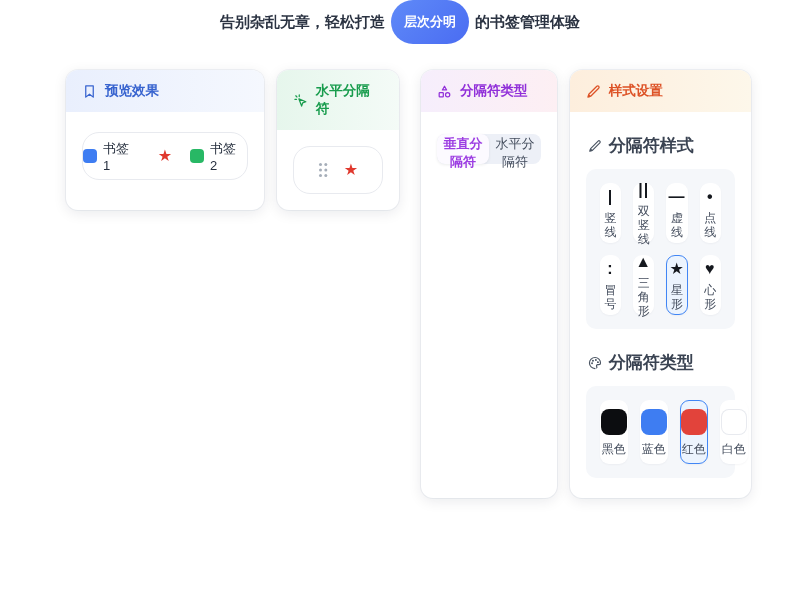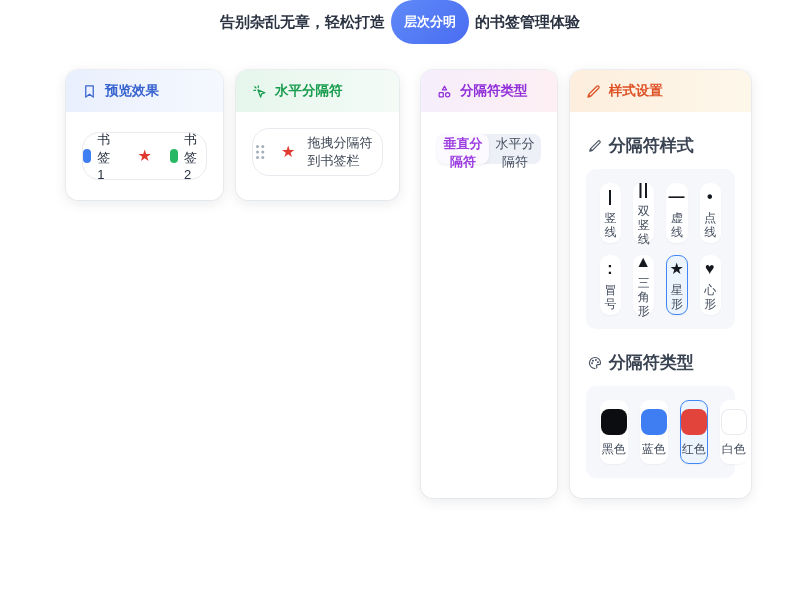--- a/index.html
+++ b/index.html
@@ -100,21 +100,20 @@
             <svg width="14" height="18" viewBox="0 0 14 18" fill="#a6aeb9">
               <circle cx="4.5" cy="3.5" r="1.5"></circle>
                 <circle cx="4.5" cy="9" r="1.5"></circle>
                 <circle cx="4.5" cy="14.5" r="1.5"></circle>
               <circle cx="9.8" cy="3.5" r="1.5"></circle>
                 <circle cx="9.8" cy="9" r="1.5"></circle>
                 <circle cx="9.8" cy="14.5" r="1.5"></circle>
             </svg>
           </span>
           <span class="sep-star" style="margin: 0px 2px; color: rgb(224, 57, 46);">★</span>
-          <span class="hint-text">拖拽分隔符到书签栏</span>
         </div>
       </div>
     </div>
   </div>
 
   <div class="col right">
 
     <div class="card">
       <div class="card-header hdr-purple">
         <svg viewBox="0 0 24 24" fill="none" stroke="currentColor" stroke-width="2" stroke-linecap="round" stroke-linejoin="round">

